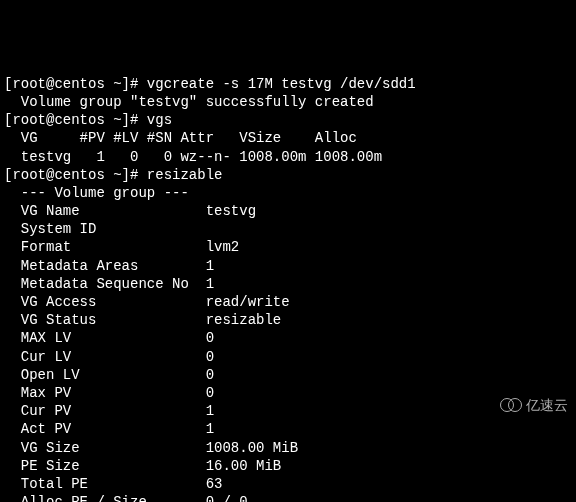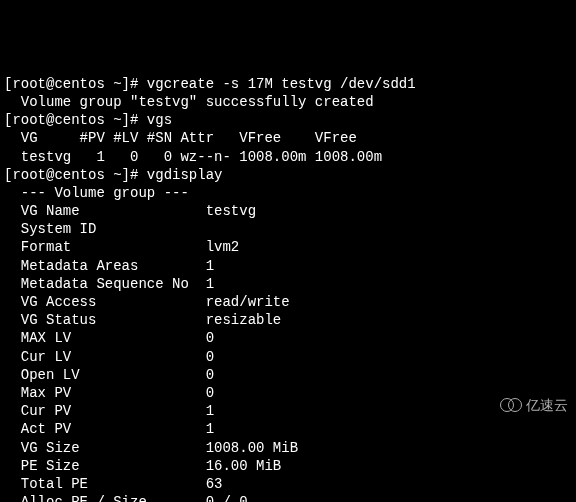--- a/index.html
+++ b/index.html
@@ -50,23 +50,23 @@
   .watermark .logo .c2 { left: 8px; }
 </style>
 </head>
 <body>
 
 
 
 <div class="term"><span>[root@centos ~]# </span><span>vgcreate -s 17M testvg /dev/sdd1</span>
 <span>  Volume group "testvg" successfully created</span>
 <span>[root@centos ~]# </span><span>vgs</span>
-<span>  VG     #PV #LV #SN Attr   VFree    VFree</span>
+<span>  VG     #PV #LV #SN Attr   VSize    Alloc</span>
 <span>  testvg   1   0   0 wz--n- 1008.00m 1008.00m</span>
-<span>[root@centos ~]# </span><span>vgdisplay</span>
+<span>[root@centos ~]# </span><span>resizable</span>
 <span>  --- Volume group ---</span>
 <div id="rows">  VG Name               testvg
   System ID             
   Format                lvm2
   Metadata Areas        1
   Metadata Sequence No  1
   VG Access             read/write
   VG Status             resizable
   MAX LV                0
   Cur LV                0

